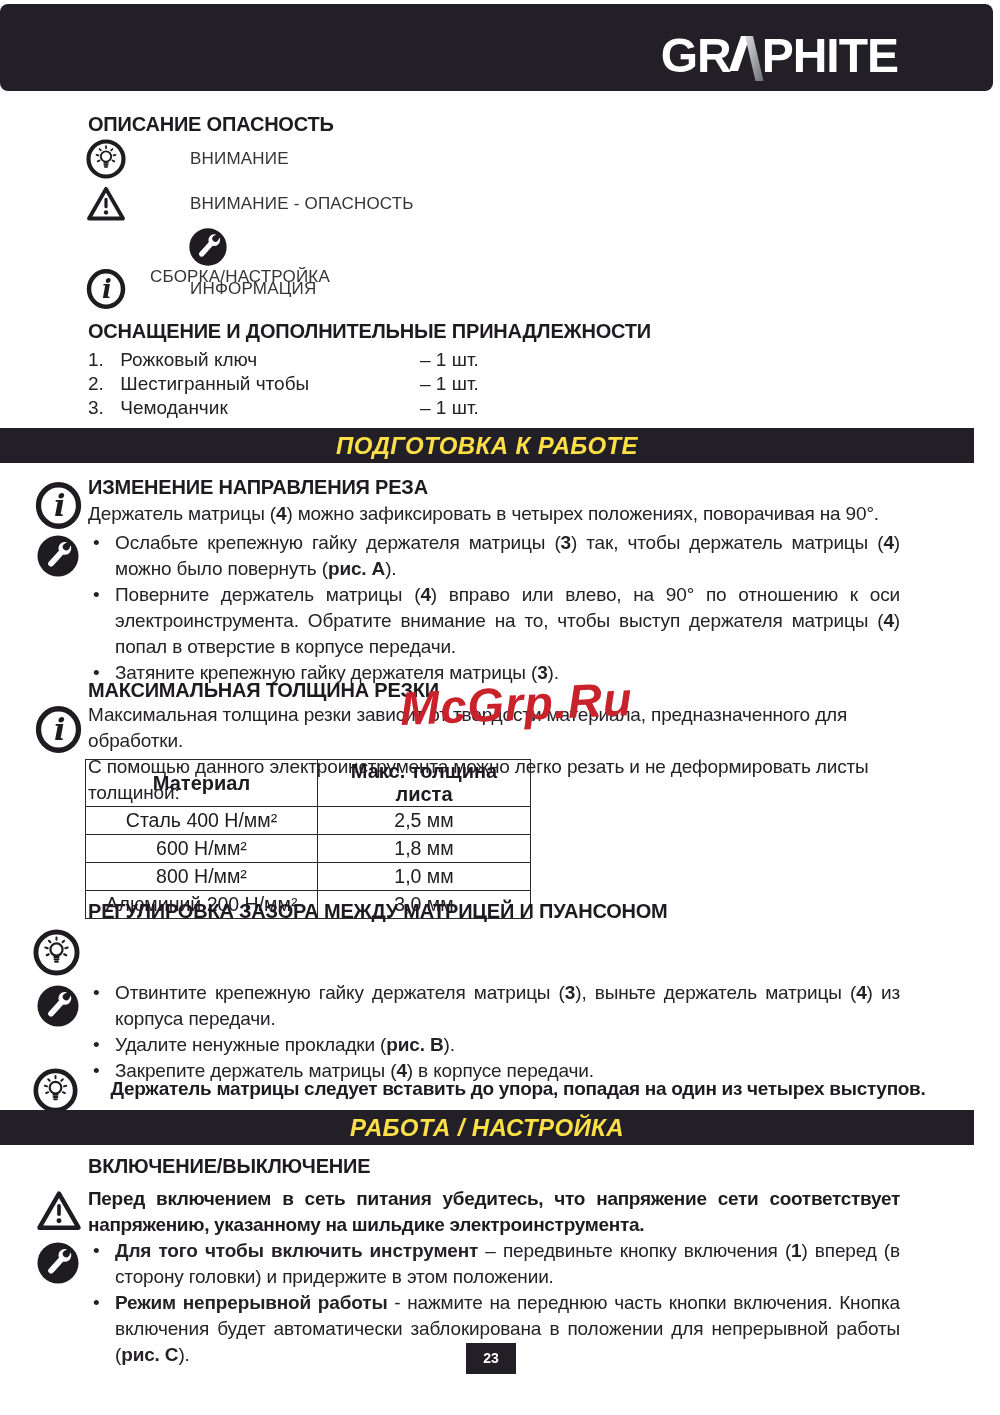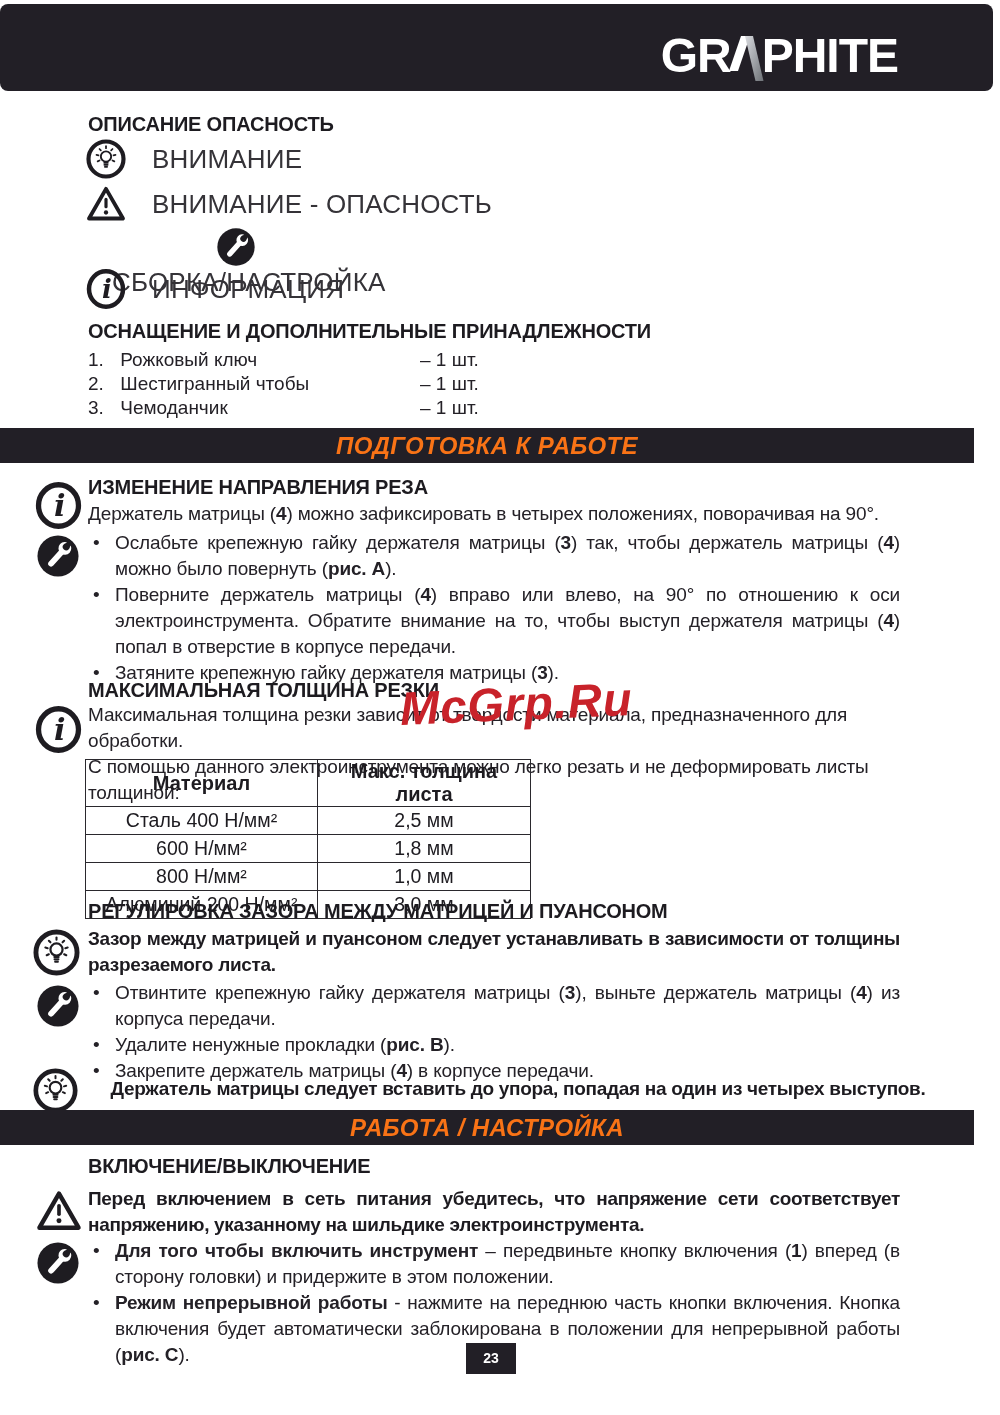--- a/index.html
+++ b/index.html
@@ -6,35 +6,35 @@
   .page{
     position:relative;width:1000px;height:1415px;margin:0 auto;background:#ffffff;
     font-family:"Liberation Sans","DejaVu Sans",sans-serif;color:#242127;overflow:hidden;
   }
   
   .header-bar{position:absolute;top:4px;left:0;width:993px;height:87px;background:#221f26;border-radius:8px;}
   .logo{position:absolute;top:29px;right:95px;display:flex;align-items:flex-start;
         color:#ffffff;font-weight:bold;font-size:48px;line-height:46px;letter-spacing:-1px;}
   .logo svg{margin:3px -2px 0 -3px;display:block;}
   
-  .banner{position:absolute;left:0;width:974px;height:35px;background:#221f26;color:#f97316;
+  .banner{position:absolute;left:0;width:974px;height:35px;background:#221f26;color:#fde047;
           font-style:italic;font-weight:bold;font-size:24px;line-height:35px;text-align:center;letter-spacing:.4px;}
   
   .h1{position:absolute;font-weight:bold;font-size:20px;color:#1d1b20;letter-spacing:-0.2px;white-space:nowrap;}
   
   .body-text{position:absolute;font-size:19px;line-height:26px;letter-spacing:-0.15px;}
   .bold{font-weight:bold;color:#1d1b20;letter-spacing:-0.3px;text-align:center;}
   .just{text-align:justify;}
   
   .icon{position:absolute;}
   .icon svg{display:block;width:100%;height:100%;}
   
   .pict-row{position:absolute;left:86px;height:40px;display:flex;align-items:center;}
   .pict-row .picon{width:40px;height:40px;flex:0 0 40px;}
-  .pict-row .plabel{margin-left:26px;font-size:26px;color:#353338;letter-spacing:.2px;}
+  .pict-row .plabel{margin-left:64px;font-size:17px;color:#353338;letter-spacing:.2px;}
   
   .equip-row{position:absolute;left:88px;width:620px;height:24px;font-size:19px;}
   .eq-num{display:inline-block;width:27px;}
   .eq-qty{position:absolute;left:332px;}
   
   .bullets{position:absolute;}
   .bullet{position:relative;padding-left:27px;margin:0;}
   .bullet::before{content:"\2022";position:absolute;left:5px;top:0;}
   
   .tbl{position:absolute;border-collapse:collapse;font-size:19.5px;color:#1d1b20;}
@@ -213,21 +213,20 @@
       <line x1="7.5" y1="9.8" x2="6.3" y2="9.5"></line>
       <line x1="16.5" y1="9.8" x2="17.7" y2="9.5"></line>
       <line x1="8.1" y1="12.9" x2="7" y2="13.4"></line>
       <line x1="15.9" y1="12.9" x2="17" y2="13.4"></line>
       <line x1="10.9" y1="14.3" x2="13.1" y2="14.3"></line>
       <line x1="11" y1="15.5" x2="13" y2="15.5"></line>
       <line x1="11.3" y1="16.7" x2="12.7" y2="16.7"></line>
     </g>
       </svg>
     </span>
-  <div class="body-text bold just" style="top:926px;left:88px;width:812px;">Зазор между матрицей и пуансоном следует устанавливать в зависимости от толщины разрезаемого листа.</div>
 
   <span class="icon" style="top:984px;left:36px;width:44px;height:44px;">
       <svg viewBox="0 0 24 24">
     <circle cx="12" cy="12" r="11.2" fill="#1e1c21"></circle>
     <g transform="rotate(42 12 12)">
       <rect x="10.4" y="6.8" width="3.2" height="12.4" rx="1.6" fill="#fff"></rect>
       <circle cx="12" cy="6.4" r="3.5" fill="#fff"></circle>
       <circle cx="12" cy="5.3" r="1.9" fill="#1e1c21"></circle>
       <rect x="10.6" y="1.2" width="2.8" height="3.1" fill="#1e1c21"></rect>
     </g>

